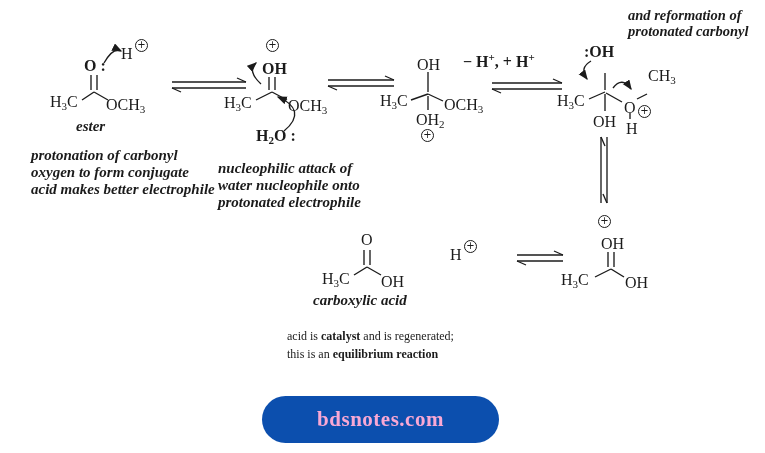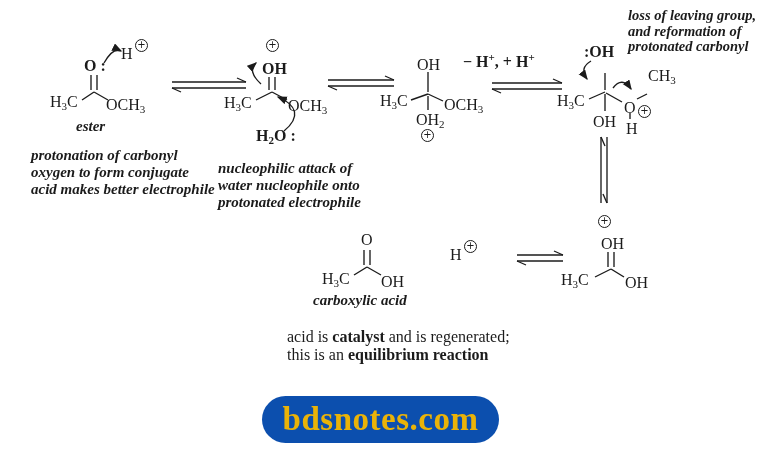--- a/index.html
+++ b/index.html
@@ -15,26 +15,26 @@
   .f sub{font-size:11px;line-height:0;vertical-align:-3px;}
   .f sup{font-size:11px;line-height:0;}
   .oplus{
     position:absolute;width:11px;height:11px;border:1.2px solid #1b1b1b;
     border-radius:50%;font-size:10px;line-height:10px;text-align:center;
     font-family:"DejaVu Sans",sans-serif;
   }
   .cap{position:absolute;font-style:italic;font-weight:bold;font-size:15px;line-height:17px;white-space:nowrap;}
   .cap.small{font-size:14.5px;line-height:15.5px;}
   .name{position:absolute;font-style:italic;font-weight:bold;font-size:15px;white-space:nowrap;}
-  .note{position:absolute;font-size:16px;line-height:17.5px;white-space:nowrap;}
+  .note{position:absolute;font-size:12px;line-height:17.5px;white-space:nowrap;}
   .note b{font-weight:bold;}
   .badge{
     position:absolute;left:262px;top:396px;width:237px;height:47px;
     background:#0c4fae;border-radius:24px;display:flex;align-items:center;justify-content:center;
-    color:#eab308;font-weight:bold;font-size:33px;letter-spacing:0.5px;cursor:pointer;
+    color:#f9a8d4;font-weight:bold;font-size:21px;letter-spacing:0.5px;cursor:pointer;
   }
 </style>
 </head>
 <body>
 
 <div class="canvas">
 
   <svg class="art" width="765" height="453">
     <defs>
       <marker id="ah" markerWidth="9" markerHeight="8" refX="6.5" refY="3" orient="auto">
@@ -167,21 +167,20 @@
 
   <span class="f" style="left:584px;top:44px;font-weight:bold;"><span>:OH</span></span>
   <span class="f" style="left:557px;top:93px;"><span>H</span><sub>3</sub><span>C</span></span>
   <span class="f" style="left:593px;top:114px;"><span>OH</span></span>
   <span class="f" style="left:624px;top:100px;"><span>O</span></span>
   <span class="f" style="left:648px;top:68px;"><span>CH</span><sub>3</sub></span>
   <span class="oplus" style="left:638px;top:105px;">+</span>
   <span class="f" style="left:626px;top:121px;"><span>H</span></span>
 
   <div class="cap small" style="left:628px;top:8px;">
-    <div>loss of leaving group,</div>
     <div>and reformation of</div>
     <div>protonated carbonyl</div>
   </div>
 
   <span class="oplus" style="left:598px;top:215px;">+</span>
   <span class="f" style="left:601px;top:236px;"><span>OH</span></span>
   <span class="f" style="left:561px;top:272px;"><span>H</span><sub>3</sub><span>C</span></span>
   <span class="f" style="left:625px;top:275px;"><span>OH</span></span>
 
   <span class="f" style="left:361px;top:232px;"><span>O</span></span>

